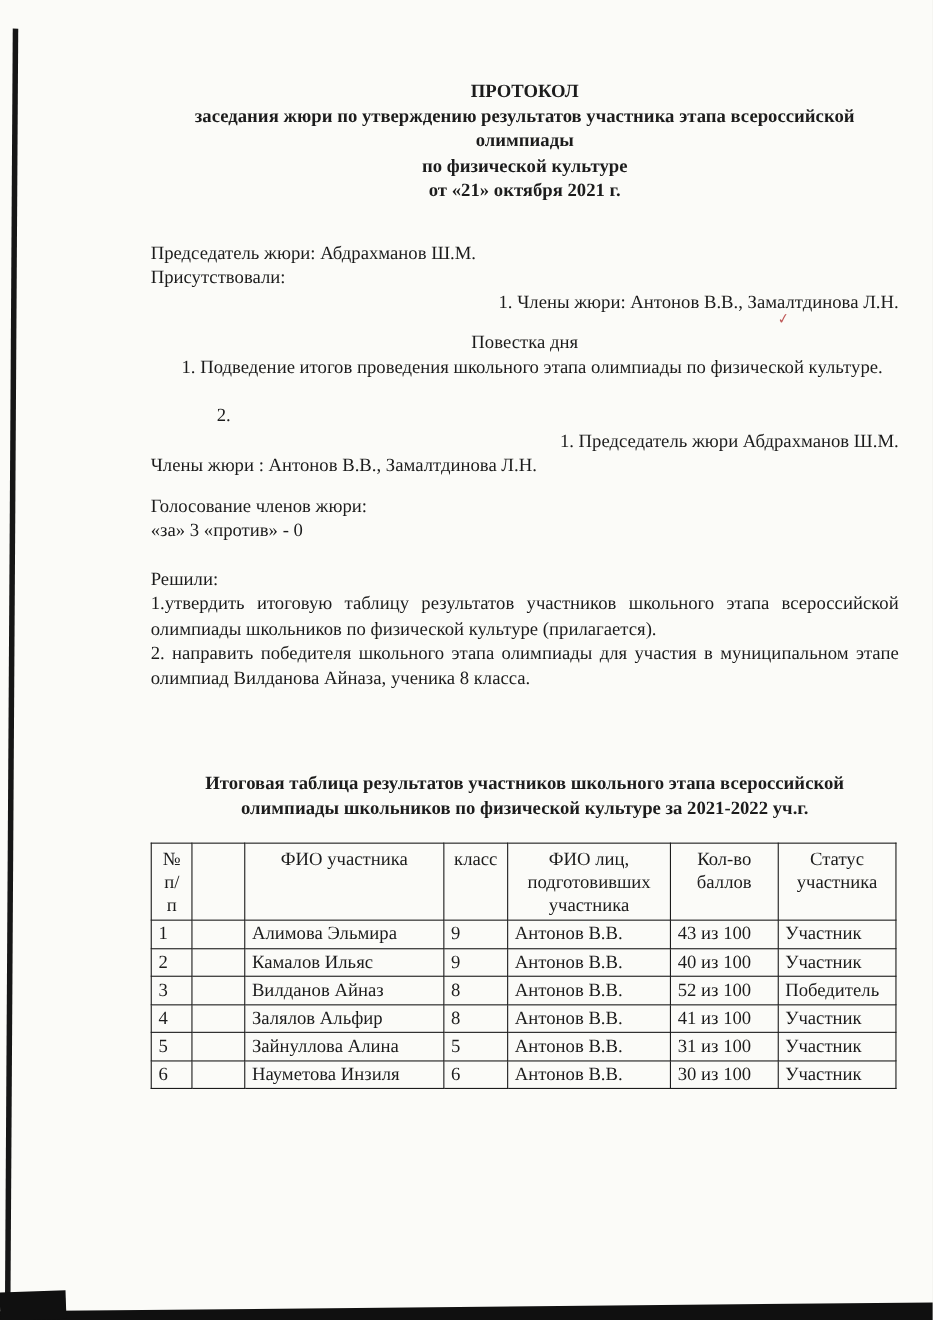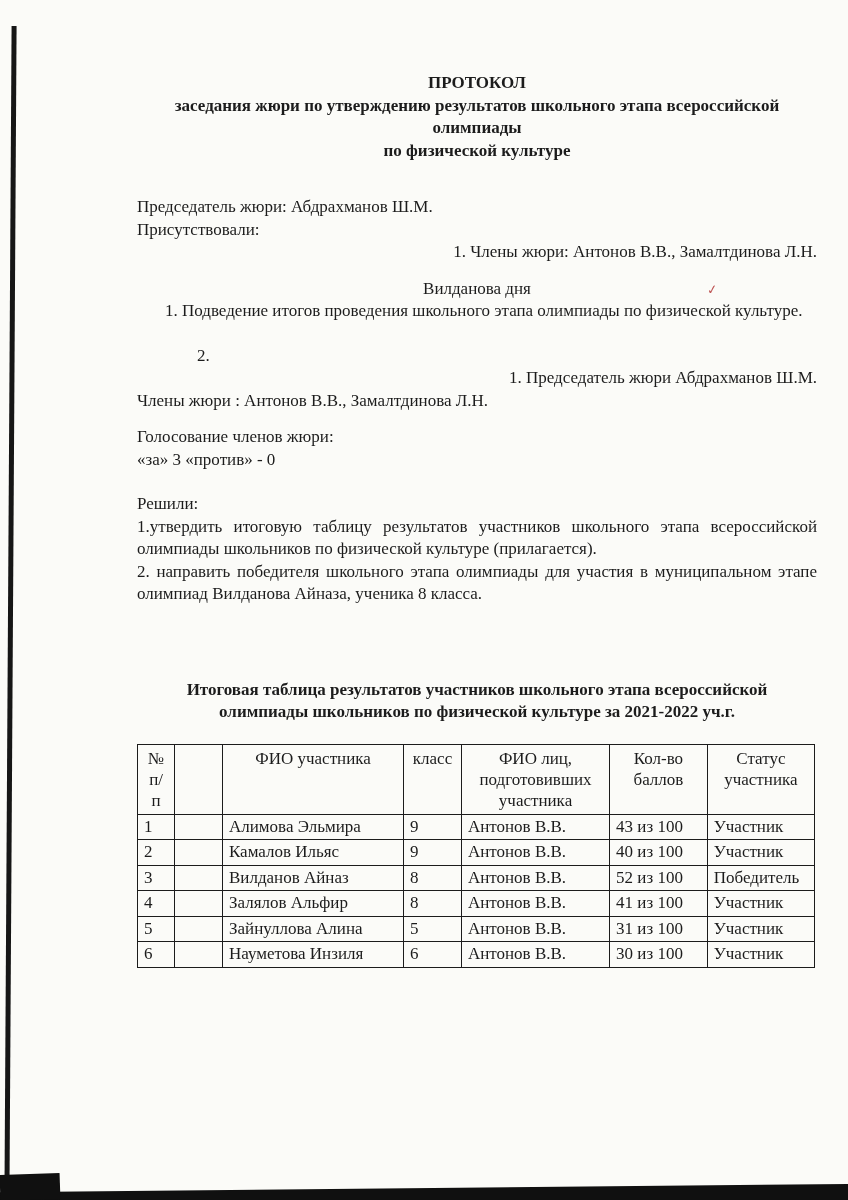--- a/index.html
+++ b/index.html
@@ -117,36 +117,37 @@
   <div class="edge-left"></div>
   <div class="edge-bottom"></div>
   <div class="edge-corner"></div>
 
   <span class="tick-artifact">✓</span>
 
   <div class="content">
 
     <div class="head-block">
       <p>ПРОТОКОЛ</p>
-      <p>заседания жюри по утверждению результатов школьного этапа всероссийской олимпиады</p>
+      <p>заседания жюри по утверждению результатов участника этапа всероссийской олимпиады</p>
       <p>по физической культуре</p>
+      <p>от «21» октября 2021 г.</p>
     </div>
 
     <div class="gap-l"></div>
 
     <div>
       <p>Председатель жюри: Абдрахманов Ш.М.</p>
       <p>Присутствовали:</p>
       <p class="indent-num">1.   Члены жюри:  Антонов В.В., Замалтдинова Л.Н.</p>
     </div>
 
     <div class="gap-s"></div>
 
     <div>
-      <p class="center">Вилданова дня</p>
+      <p class="center">Повестка дня</p>
       <p class="indent1">1.  Подведение  итогов  проведения  школьного  этапа  олимпиады  по  физической культуре.</p>
       <div class="gap-m"></div>
       <p class="indent-num2">2.</p>
     </div>
 
     <div>
       <p class="indent-num">1.  Председатель   жюри  Абдрахманов Ш.М.</p>
       <p>Члены жюри : Антонов В.В., Замалтдинова Л.Н.</p>
     </div>
 

